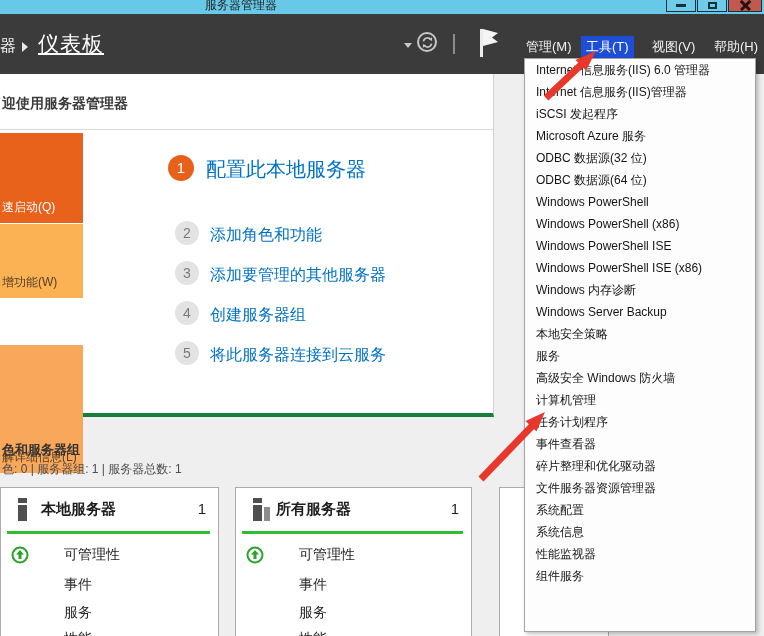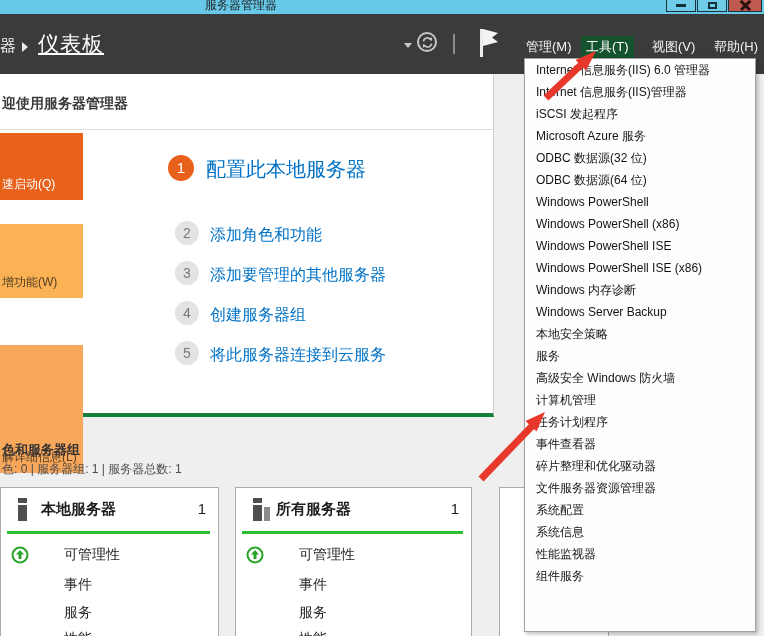--- a/index.html
+++ b/index.html
@@ -23,32 +23,32 @@
   
   .navbar{position:absolute;left:0;top:14px;width:764px;height:60px;background:#3B3B3B;}
   .crumb-prefix{position:absolute;left:0;top:22px;font-size:16px;color:#F2F2F2;}
   .crumb-arrow{position:absolute;left:22px;top:28px;width:0;height:0;border-left:6px solid #E9E9E9;border-top:5px solid transparent;border-bottom:5px solid transparent;}
   .crumb-main{position:absolute;left:38px;top:16px;font-size:21px;color:#FFFFFF;letter-spacing:1px;text-decoration:underline;}
   .nav-caret{position:absolute;left:404px;top:29px;width:0;height:0;border-top:5px solid #C9C9C9;border-left:4px solid transparent;border-right:4px solid transparent;}
   .refresh{position:absolute;left:417px;top:18px;width:20px;height:20px;border:2px solid #C6C6C6;border-radius:50%;box-sizing:border-box;display:flex;align-items:center;justify-content:center;}
   .nav-sep{position:absolute;left:453px;top:20px;width:2px;height:20px;background:#8C8C8C;}
   .flag{position:absolute;left:478px;top:14px;}
   .menubar-item{position:absolute;top:22px;height:22px;line-height:22px;padding:0 5px;font-size:13px;color:#F2F2F2;}
-  .menubar-item.hl{background:#14532d;color:#FFFFFF;}
+  .menubar-item.hl{background:#1d4ed8;color:#FFFFFF;}
 
   
   .main{position:absolute;left:0;top:74px;width:764px;height:562px;background:#EFEFEF;}
 
   .welcome{position:absolute;left:0;top:0;width:493px;height:339px;background:#FFFFFF;border-right:1px solid #CFCFCF;border-bottom:4px solid #15803d;box-sizing:content-box;}
   .welcome-head{position:absolute;left:2px;top:21px;font-size:14px;font-weight:700;color:#3B3B3B;}
   .welcome-rule{position:absolute;left:0;top:55px;width:493px;height:1px;background:#DADADA;}
 
   .tile{position:absolute;left:0;width:83px;display:flex;align-items:flex-end;}
   .tile span{font-size:12px;padding:0 0 7px 2px;}
-  .tile1{top:59px;height:67px;background:#E8621C;}
+  .tile1{top:59px;height:90px;background:#E8621C;}
   .tile1 span{color:#FFFFFF;}
   .tile2{top:150px;height:74px;background:#FBB254;}
   .tile2 span{color:#544028;}
   .tile3{top:226px;height:128px;background:#F9A75A;margin-top:45px;}
   .tile3 span{color:#544028;}
 
   .step-circle{position:absolute;border-radius:50%;text-align:center;}
   .step-circle.big{left:168px;top:81px;width:26px;height:26px;line-height:26px;background:#E8611B;color:#FFFFFF;font-size:15px;}
   .step-circle.sm{left:175px;width:24px;height:24px;line-height:24px;background:#E3E3E3;color:#7A7A7A;font-size:14px;}
   .step-label{position:absolute;color:#0072C6;white-space:nowrap;}

